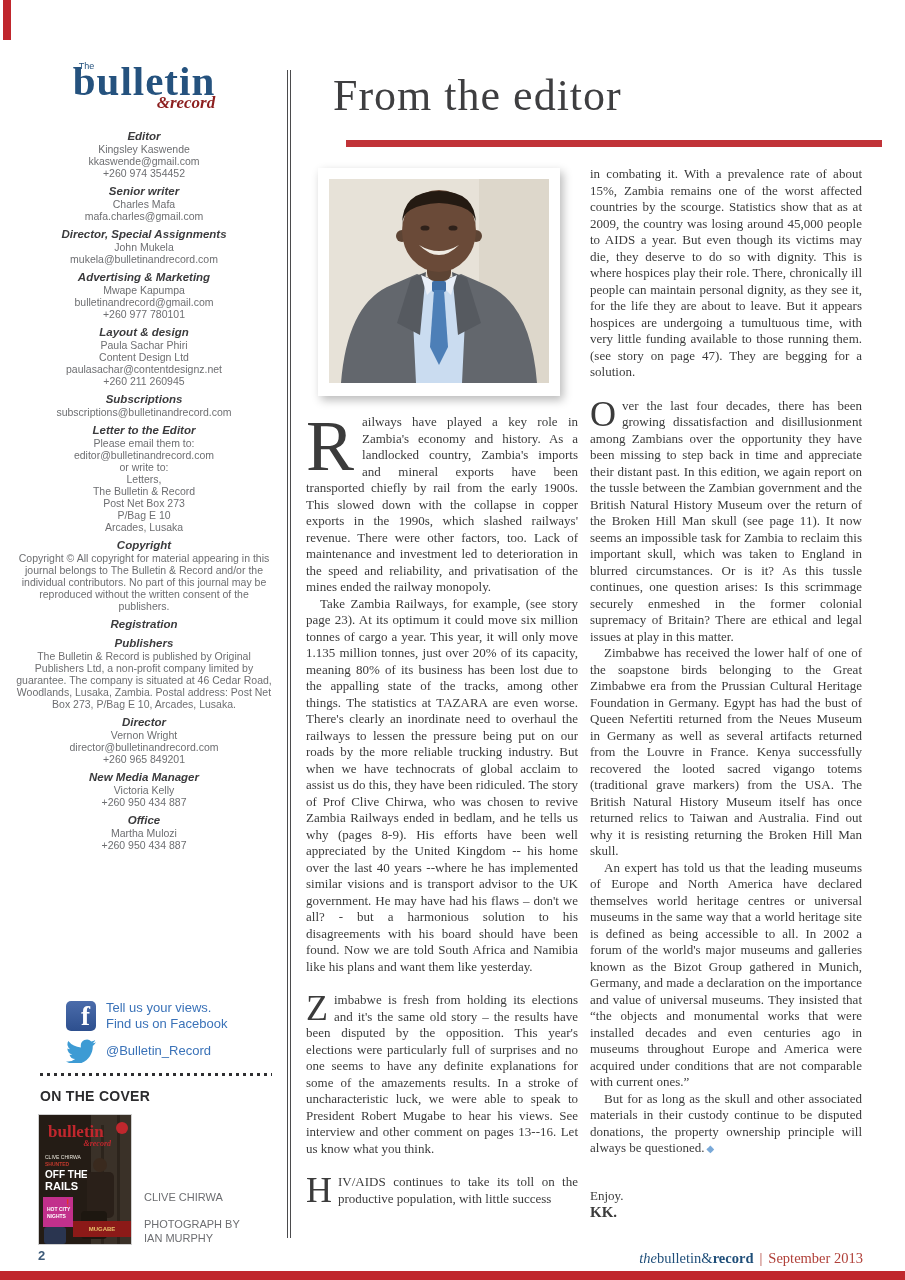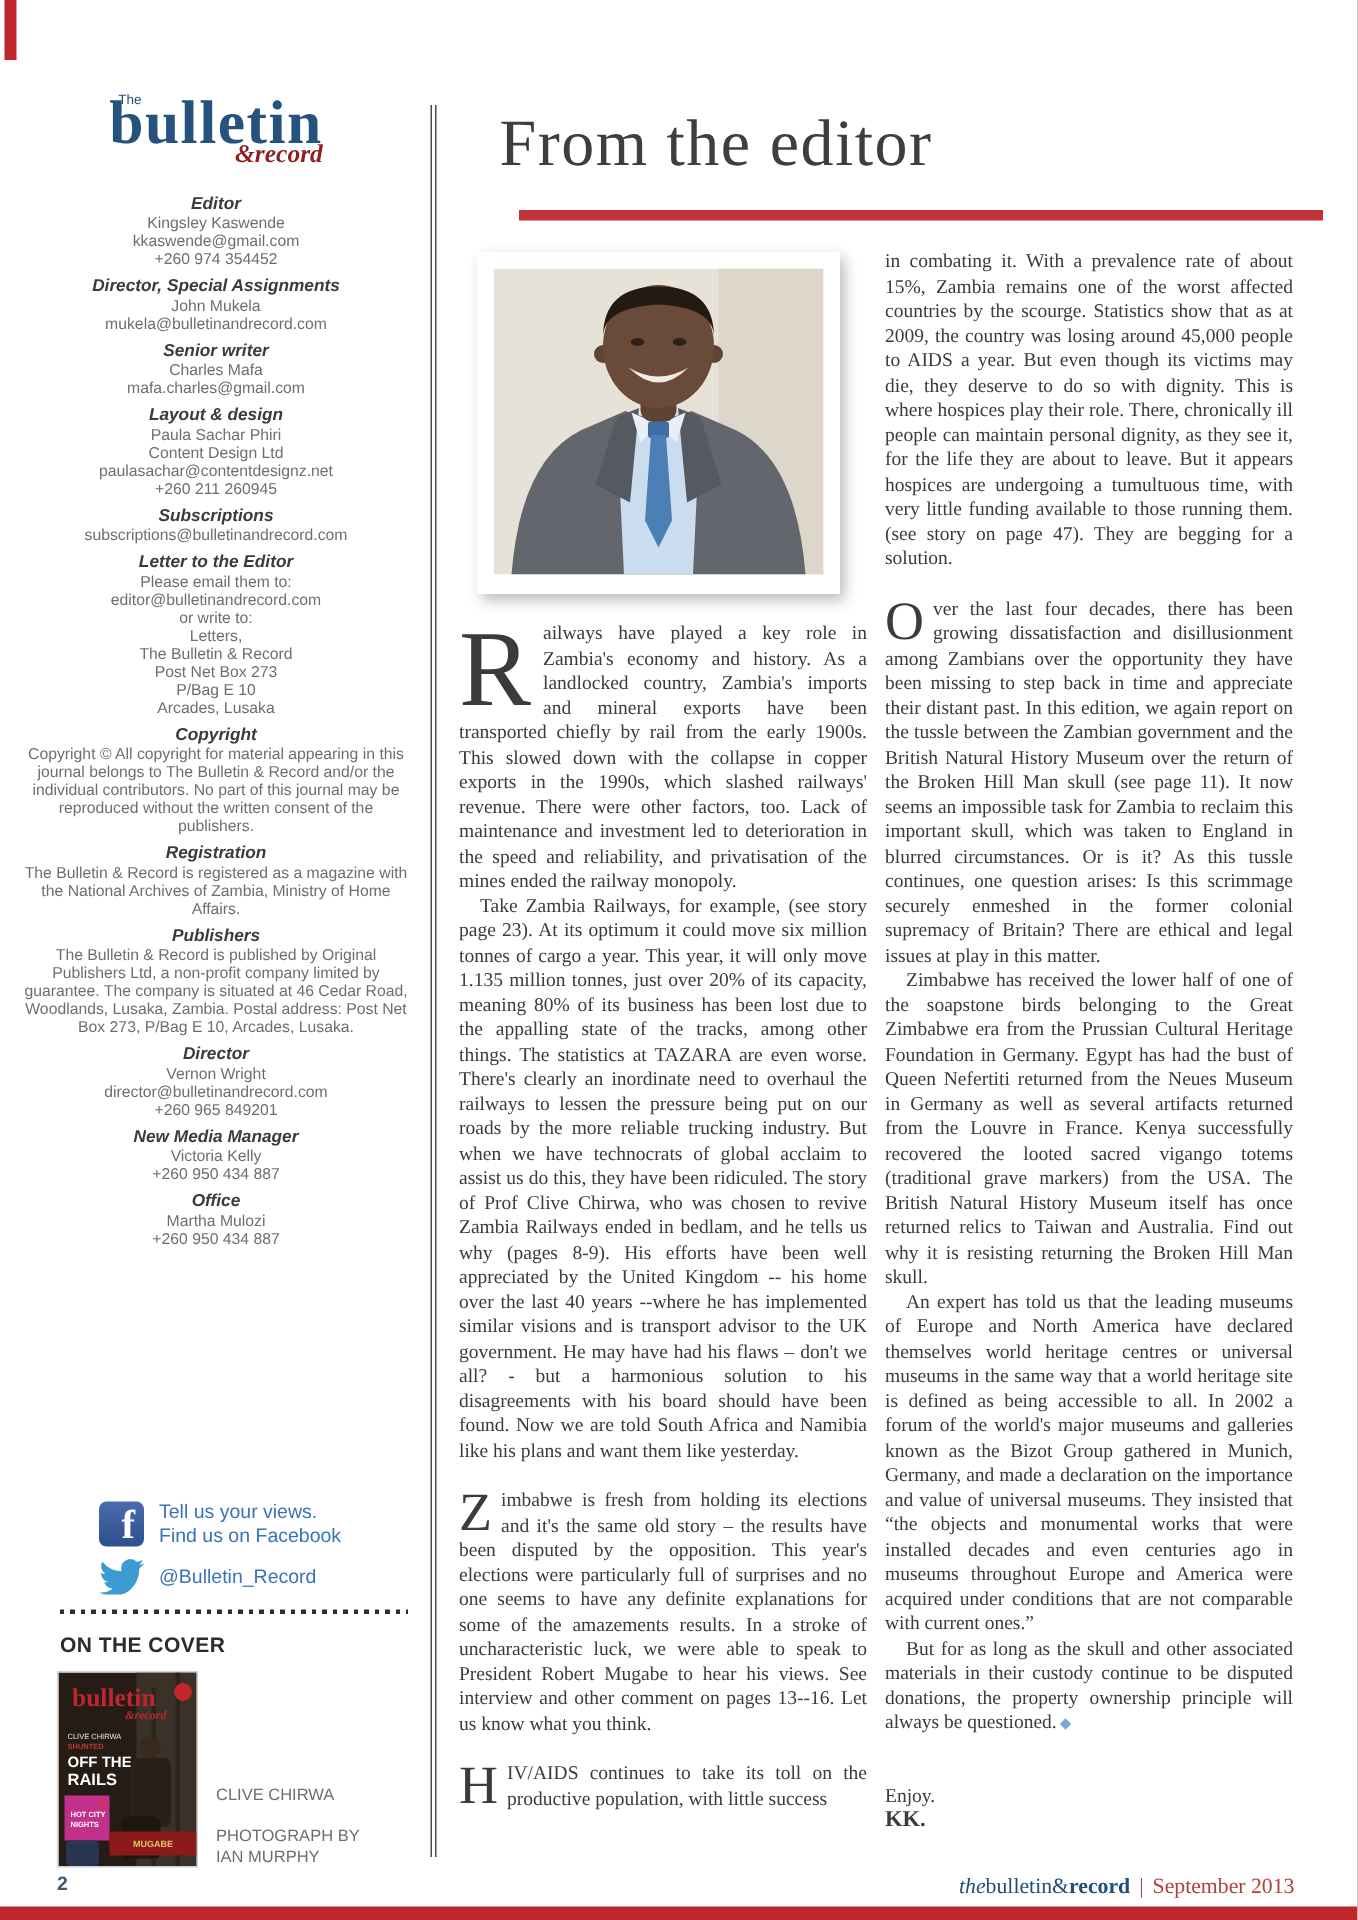--- a/index.html
+++ b/index.html
@@ -94,28 +94,34 @@
   </div>
 
   <div class="mh-sections">
       <div class="mh-sec">
         <div class="mh-label">Editor</div>
         <div class="mh-line">Kingsley Kaswende</div>
         <div class="mh-line">kkaswende@gmail.com</div>
         <div class="mh-line">+260 974 354452</div>
       </div>
       <div class="mh-sec">
+        <div class="mh-label">Senior writer</div>
+        <div class="mh-line">Charles Mafa</div>
+        <div class="mh-line">mafa.charles@gmail.com</div>
+      </div>
+      <div class="mh-sec">
         <div class="mh-label">Director, Special Assignments</div>
         <div class="mh-line">John Mukela</div>
         <div class="mh-line">mukela@bulletinandrecord.com</div>
       </div>
       <div class="mh-sec">
-        <div class="mh-label">Senior writer</div>
-        <div class="mh-line">Charles Mafa</div>
-        <div class="mh-line">mafa.charles@gmail.com</div>
+        <div class="mh-label">Advertising &amp; Marketing</div>
+        <div class="mh-line">Mwape Kapumpa</div>
+        <div class="mh-line">bulletinandrecord@gmail.com</div>
+        <div class="mh-line">+260 977 780101</div>
       </div>
       <div class="mh-sec">
         <div class="mh-label">Layout &amp; design</div>
         <div class="mh-line">Paula Sachar Phiri</div>
         <div class="mh-line">Content Design Ltd</div>
         <div class="mh-line">paulasachar@contentdesignz.net</div>
         <div class="mh-line">+260 211 260945</div>
       </div>
       <div class="mh-sec">
         <div class="mh-label">Subscriptions</div>
@@ -131,21 +137,20 @@
         <div class="mh-line">Post Net Box 273</div>
         <div class="mh-line">P/Bag E 10</div>
         <div class="mh-line">Arcades, Lusaka</div>
       </div>
       <div class="mh-sec">
         <div class="mh-label">Copyright</div>
         <div class="mh-line">Copyright © All copyright for material appearing in this journal belongs to The Bulletin &amp; Record and/or the individual contributors. No part of this journal may be reproduced without the written consent of the publishers.</div>
       </div>
       <div class="mh-sec">
         <div class="mh-label">Registration</div>
-        <div class="mh-line">The Bulletin &amp; Record is registered as a magazine with the National Archives of Zambia, Ministry of Home Affairs.</div>
       </div>
       <div class="mh-sec">
         <div class="mh-label">Publishers</div>
         <div class="mh-line">The Bulletin &amp; Record is published by Original Publishers Ltd, a non-profit company limited by guarantee. The company is situated at 46 Cedar Road, Woodlands, Lusaka, Zambia. Postal address: Post Net Box 273, P/Bag E 10, Arcades, Lusaka.</div>
       </div>
       <div class="mh-sec">
         <div class="mh-label">Director</div>
         <div class="mh-line">Vernon Wright</div>
         <div class="mh-line">director@bulletinandrecord.com</div>
         <div class="mh-line">+260 965 849201</div>

